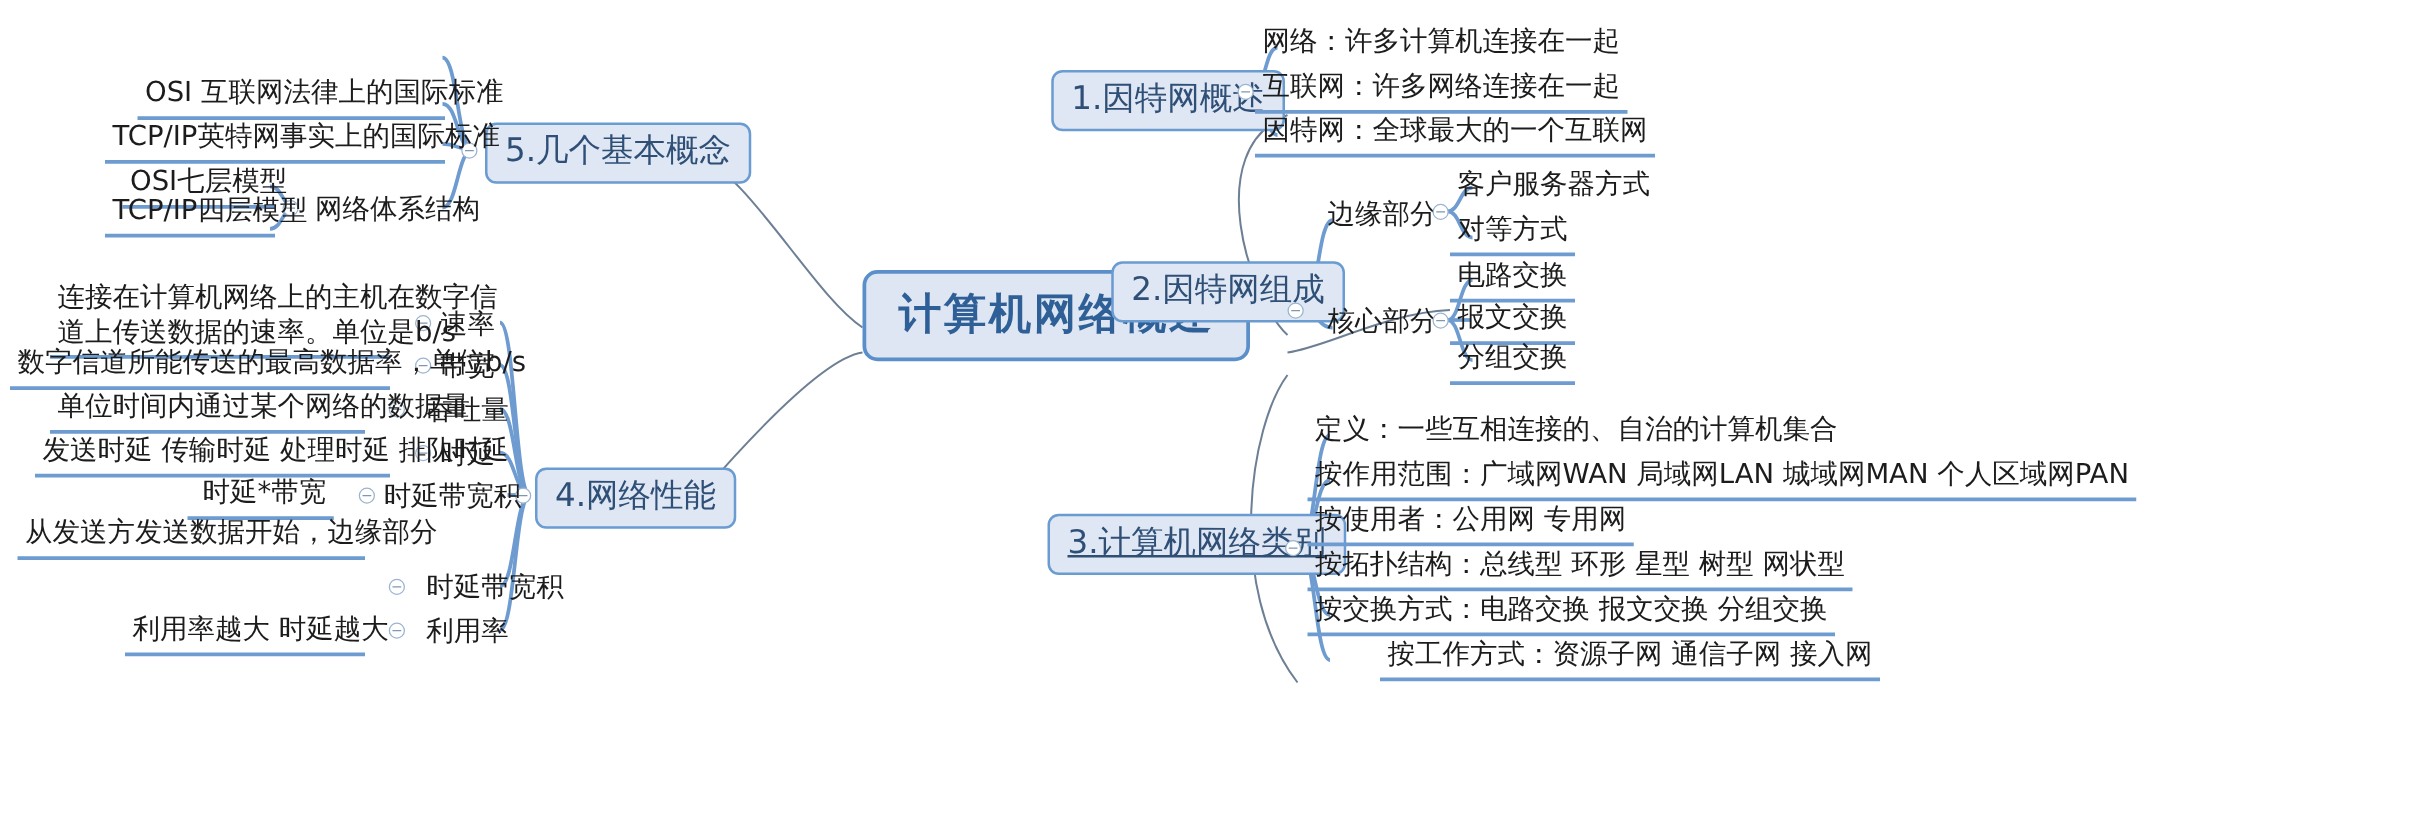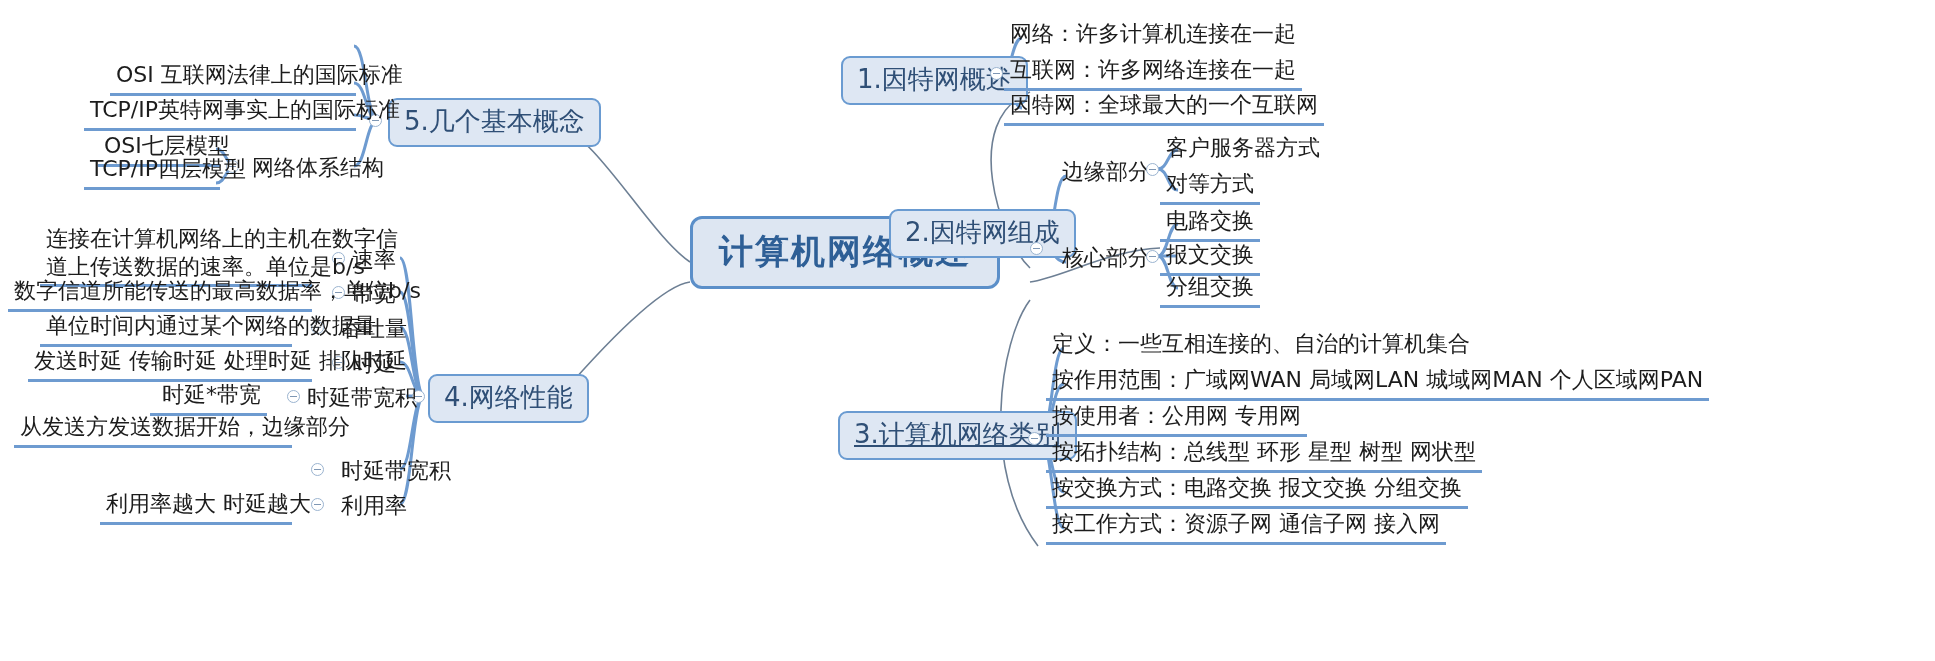--- a/index.html
+++ b/index.html
@@ -190,21 +190,21 @@
   <div class="node l1" style="left:838px; top:411px;text-decoration:underline;">
     <span>3.计算机网络类别</span>
   </div>
   <div class="knob" style="left:1028px; top:432px;"></div>
 
   <div class="node leaf nb" style="left:1046px; top:329px;">定义：一些互相连接的、自治的计算机集合</div>
   <div class="node leaf" style="left:1046px; top:365px;">按作用范围：广域网WAN 局域网LAN 城域网MAN 个人区域网PAN</div>
   <div class="node leaf" style="left:1046px; top:401px;">按使用者：公用网 专用网</div>
   <div class="node leaf" style="left:1046px; top:437px;">按拓扑结构：总线型 环形 星型 树型 网状型</div>
   <div class="node leaf" style="left:1046px; top:473px;">按交换方式：电路交换 报文交换 分组交换</div>
-  <div class="node leaf" style="left:1046px; top:509px;text-align:right;">按工作方式：资源子网 通信子网 接入网</div>
+  <div class="node leaf" style="left:1104px; top:509px;text-align:right;">按工作方式：资源子网 通信子网 接入网</div>
 
   <div class="node l1" style="left:428px; top:374px;">
     <span>4.网络性能</span>
   </div>
   <div class="knob" style="left:412px; top:390px;"></div>
 
   <div class="node sub" style="left:348px; top:245px;">速率</div>
   <div class="node sub" style="left:348px; top:279px;">带宽</div>
   <div class="node sub" style="left:337px; top:314px;">吞吐量</div>
   <div class="node sub" style="left:348px; top:349px;">时延</div>

